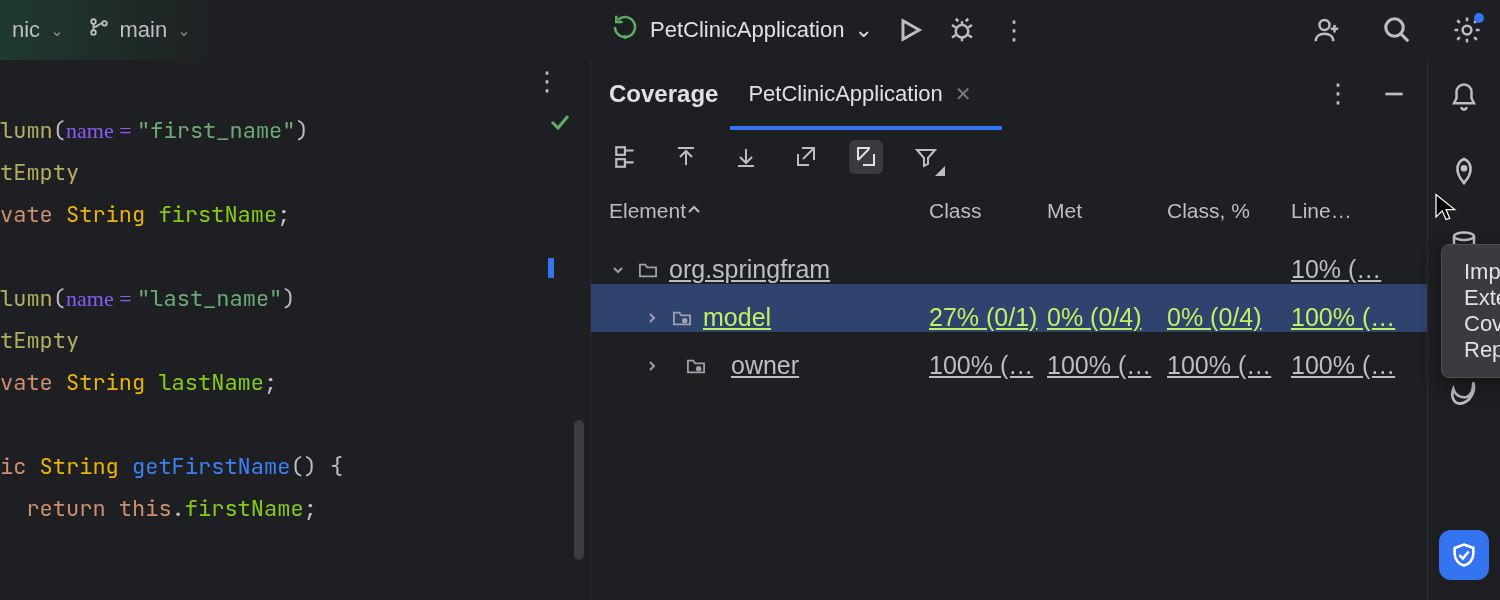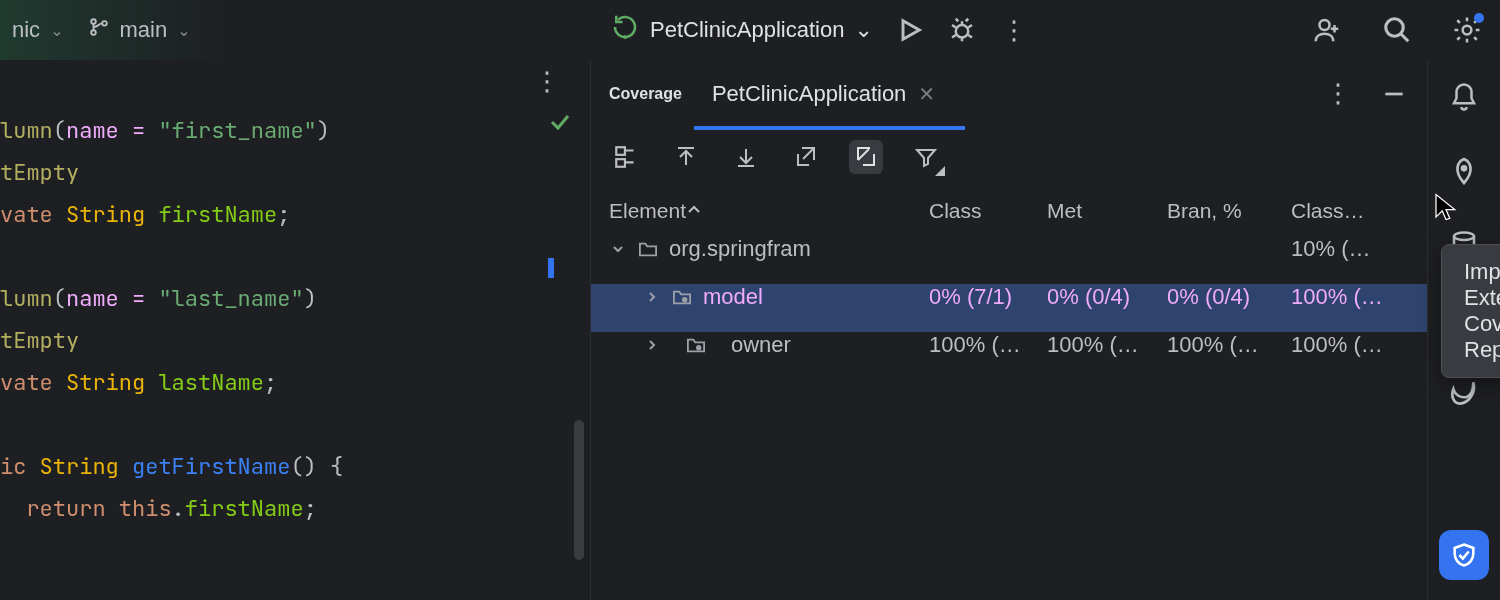--- a/index.html
+++ b/index.html
@@ -78,21 +78,21 @@
   }
   .code {
     font-family: "JetBrains Mono", Menlo, Consolas, monospace;
     font-size: 22px;
     line-height: 42px;
     white-space: pre;
     color:#bcbec4;
     padding-left:0;
   }
   .code .paren { color:#bcbec4; }
-  .code .kw-name { color:#f0abfc; }
+  .code .kw-name { color:#8b5cf6;font-family:Liberation Serif, serif; }
   .code .str { color:#6aab73; }
   .code .anno { color:#b3ae60; }
   .code .kw { color:#cf8e6d; }
   .code .type { color:#eab308; }
   .code .field { color:#84cc16; }
   .code .method { color:#3b82f6; }
   .code .punc { color:#bcbec4; }
   .blue-tick {
     position:absolute; left:548px; top:198px;
     width:6px; height:20px; background:#3574f0;
@@ -108,21 +108,21 @@
     border-left:1px solid #2b2d30;
     border-right:1px solid #2b2d30;
     background:#1e1f22;
     position:relative;
   }
   .cov-header {
     display:flex; align-items:center; height:68px;
     padding:0 18px; gap:30px;
     border-bottom:1px solid #1e1f22;
   }
-  .cov-title { font-size:16px; font-weight:600; color:#dfe1e5; }
+  .cov-title { font-size:24px; font-weight:600; color:#dfe1e5; }
   .cov-tab {
     display:flex; align-items:center; gap:12px;
     font-size:22px; color:#dfe1e5; position:relative;
     height:68px;
   }
   .cov-tab .close-x { color:#7a7c80; font-size:20px; cursor:pointer; }
   .cov-tab-underline {
     position:absolute; bottom:-2px; left:-18px; right:-30px;
     height:4px; background:#3574f0;
   }
@@ -145,24 +145,24 @@
     display:flex; align-items:center; height:50px;
     padding:0 10px 0 18px; font-size:21px; color:#bcbec4;
   }
   .col-el { flex:0 0 320px; display:flex; align-items:center; gap:0; }
   .col-class { flex:0 0 118px; }
   .col-met { flex:0 0 120px; }
   .col-line { flex:0 0 124px; }
   .col-bran { flex:1; }
 
   .cov-row {
-    display:flex; align-items:flex-start; height:48px;
-    padding:0 10px 0 18px; font-size:22px; color:#bcbec4;
-  }
-  .cov-row.selected { background:#2e436e; color:#f0abfc; }
+    display:flex; align-items:flex-end; height:48px;
+    padding:0 10px 0 18px; font-size:25px; color:#bcbec4;text-decoration:underline;
+  }
+  .cov-row.selected { background:#2e436e; color:#bef264; }
   .cov-row .col-el { display:flex; align-items:center; gap:10px; }
   .exp-arrow { width:18px; display:inline-flex; justify-content:center; color:#9da0a8;}
   .pkg-icon, .folder-icon { width:22px;height:20px; display:inline-flex; align-items:center; justify-content:center;}
 
   
   .tooltip {
     position:absolute;
     left:850px; top:184px;
     background:#393b40;
     border:1px solid #4d4f55;
@@ -360,22 +360,22 @@
       <div class="col-el">
         <span>Element</span>
         <span>
           <svg width="16" height="16" viewBox="0 0 16 16" fill="none" stroke="#bcbec4" stroke-width="2">
               <polyline points="3,10 8,5 13,10"></polyline>
             </svg>
         </span>
       </div>
       <div class="col-class"><span>Class</span></div>
       <div class="col-met"><span>Met</span></div>
-      <div class="col-line"><span>Bran, %</span></div>
-      <div class="col-bran"><span>Class…</span></div>
+      <div class="col-line"><span>Class, %</span></div>
+      <div class="col-bran"><span>Line…</span></div>
     </div>
 
     <div id="cov-rows">
         <div class="cov-row">
           <div class="col-el" style="padding-left: 0px;">
             <span class="exp-arrow">
               <svg width="14" height="14" viewBox="0 0 14 14" fill="none" stroke="currentColor" stroke-width="2">
                 <polyline points="3,5 7,9 11,5"></polyline>
               </svg>
             </span>
@@ -399,21 +399,21 @@
               </svg>
             </span>
             <span class="folder-icon">
               <svg width="22" height="18" viewBox="0 0 24 20" fill="none" stroke="#9da0a8" stroke-width="2">
                 <path d="M3 4h6l2 3h10v10H3z"></path>
                 <circle cx="15" cy="13" r="3" fill="#9da0a8" stroke="none"></circle>
               </svg>
             </span>
             <span>model</span>
           </div>
-          <div class="col-class">0% (7/1)</div>
+          <div class="col-class">27% (0/1)</div>
           <div class="col-met">0% (0/4)</div>
           <div class="col-line">0% (0/4)</div>
           <div class="col-bran">100% (…</div>
         </div>
         <div class="cov-row">
           <div class="col-el" style="padding-left: 34px; gap: 24px;">
             <span class="exp-arrow">
               <svg width="14" height="14" viewBox="0 0 14 14" fill="none" stroke="currentColor" stroke-width="2">
                 <polyline points="5,3 9,7 5,11"></polyline>
               </svg>

